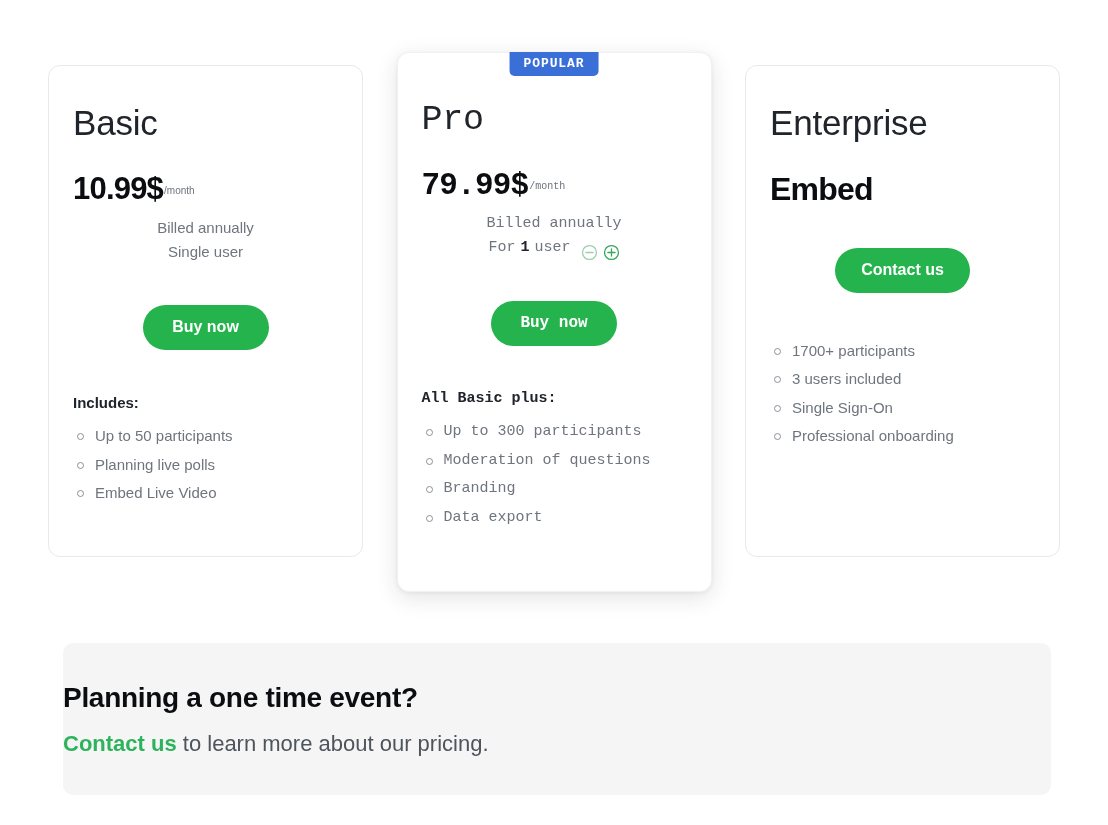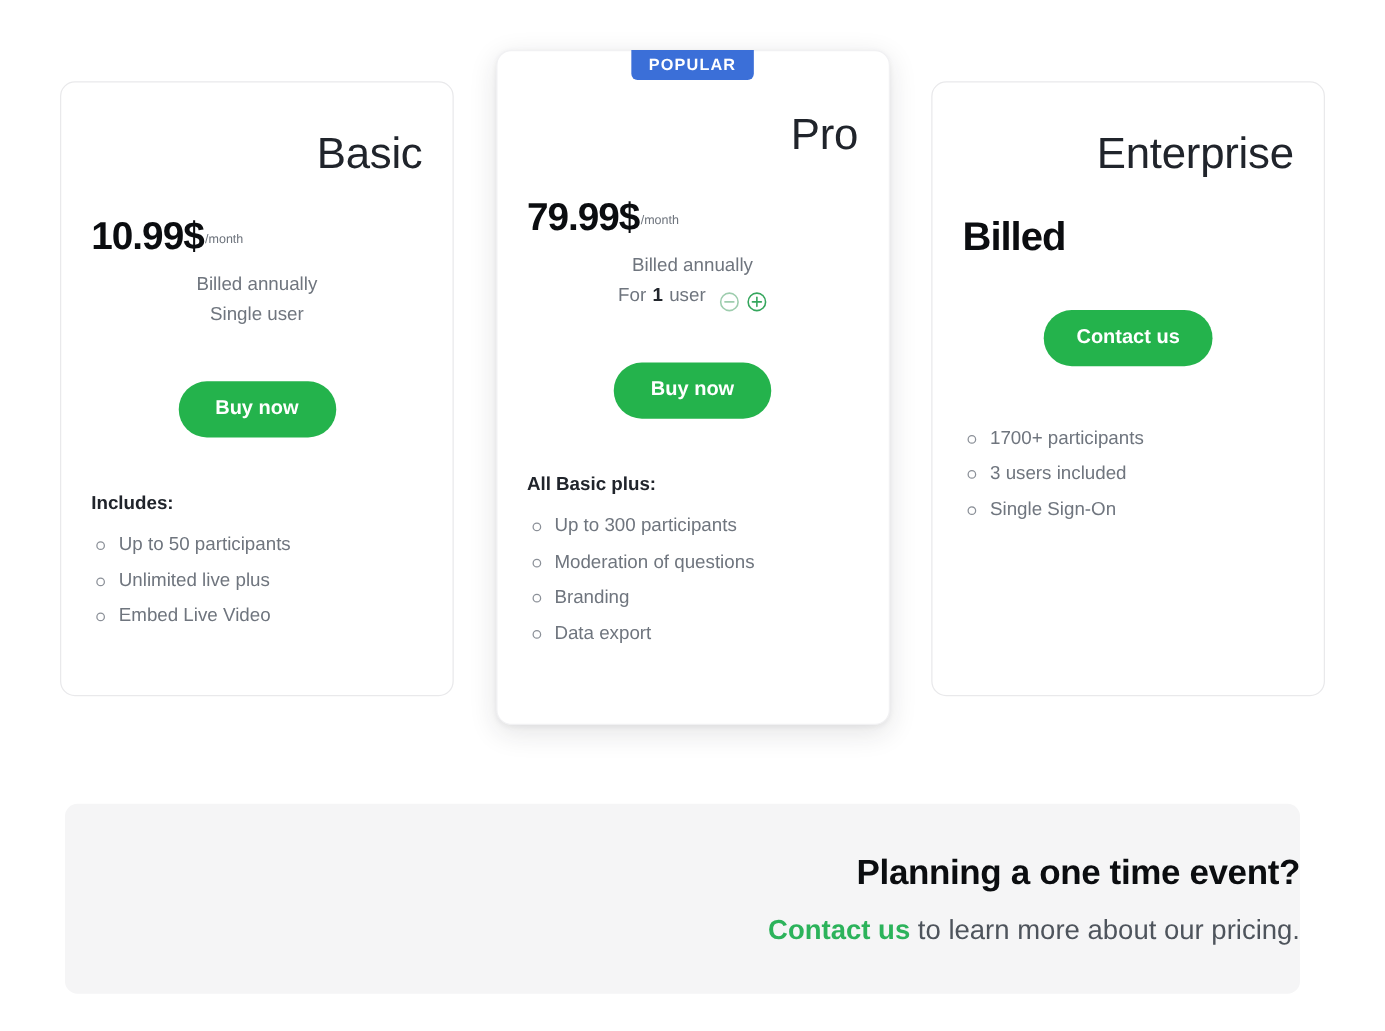--- a/index.html
+++ b/index.html
@@ -39,25 +39,26 @@
     padding: 38px 24px 34px 24px;
   }
 
   .card--plain {
     margin-top: 25px;
     border: 1px solid #e9e9eb;
     min-height: 492px;
   }
 
   .card--featured {
-    margin-top: 0;
+    margin-top: 12px;
     border: 1px solid #f1f1f3;
     box-shadow: 0 6px 22px rgba(30, 30, 40, 0.12), 0 1px 4px rgba(30,30,40,0.06);
     min-height: 540px;
     padding-top: 48px;
+    font-family: Liberation Mono, monospace;
   }
 
   
   .badge {
     position: absolute;
     top: -1px;
     left: 50%;
     transform: translateX(-50%);
     background: #3b6fd8;
     color: #ffffff;
@@ -65,21 +66,21 @@
     font-weight: bold;
     letter-spacing: 0.9px;
     padding: 5px 14px 6px 14px;
     border-radius: 0 0 5px 5px;
     line-height: 1;
     white-space: nowrap;
   }
 
   
   .plan-name {
-    text-align: right;
+    text-align: left;
     font-size: 35px;
     font-weight: 300;
     color: #20242b;
     line-height: 1.1;
     letter-spacing: -0.2px;
   }
 
   .price-row {
     margin-top: 28px;
     white-space: nowrap;
@@ -193,29 +194,29 @@
     top: 11px;
     width: 5px;
     height: 5px;
     border: 1px solid #8b9098;
     border-radius: 50%;
   }
 
   
   .banner {
     position: absolute;
-    left: 52px;
+    left: 63px;
     top: 643px;
     width: 988px;
     height: 152px;
     background: #f5f5f6;
     border-radius: 10px;
     display: flex;
     flex-direction: column;
-    align-items: flex-end;
+    align-items: flex-start;
     justify-content: center;
   }
 
   .banner-title {
     font-size: 28px;
     font-weight: bold;
     color: #0b0d10;
     letter-spacing: -0.3px;
   }
 
@@ -252,21 +253,21 @@
       </div>
 
       <div class="cta-wrap">
         <button class="cta">Buy now</button>
       </div>
 
       <div class="features">
         <div class="features-title">Includes:</div>
         <ul class="feature-list">
           <li class="feature-item">Up to 50 participants</li>
-          <li class="feature-item">Unlimited live plus</li>
+          <li class="feature-item">Planning live polls</li>
           <li class="feature-item">Embed Live Video</li>
         </ul>
       </div>
     </div>
 
     <div class="card card--featured">
       <div class="badge">POPULAR</div>
 
       <div class="plan-name">Pro</div>
 
@@ -306,36 +307,37 @@
           <li class="feature-item">Branding</li>
           <li class="feature-item">Data export</li>
         </ul>
       </div>
     </div>
 
     <div class="card card--plain">
       <div class="plan-name">Enterprise</div>
 
       <div class="price-row">
-        <span class="price-amount price-amount--custom">Billed</span>
+        <span class="price-amount price-amount--custom">Embed</span>
       </div>
 
       <div class="price-note">
         <div></div>
       </div>
 
       <div class="cta-wrap">
         <button class="cta">Contact us</button>
       </div>
 
       <div class="features">
         <ul class="feature-list">
           <li class="feature-item">1700+ participants</li>
           <li class="feature-item">3 users included</li>
           <li class="feature-item">Single Sign-On</li>
+          <li class="feature-item">Professional onboarding</li>
         </ul>
       </div>
     </div>
 
   </div>
 
   <div class="banner">
     <div class="banner-title">Planning a one time event?</div>
     <div class="banner-sub"><a class="banner-link">Contact us</a><span> to learn more about our pricing.</span></div>
   </div>

